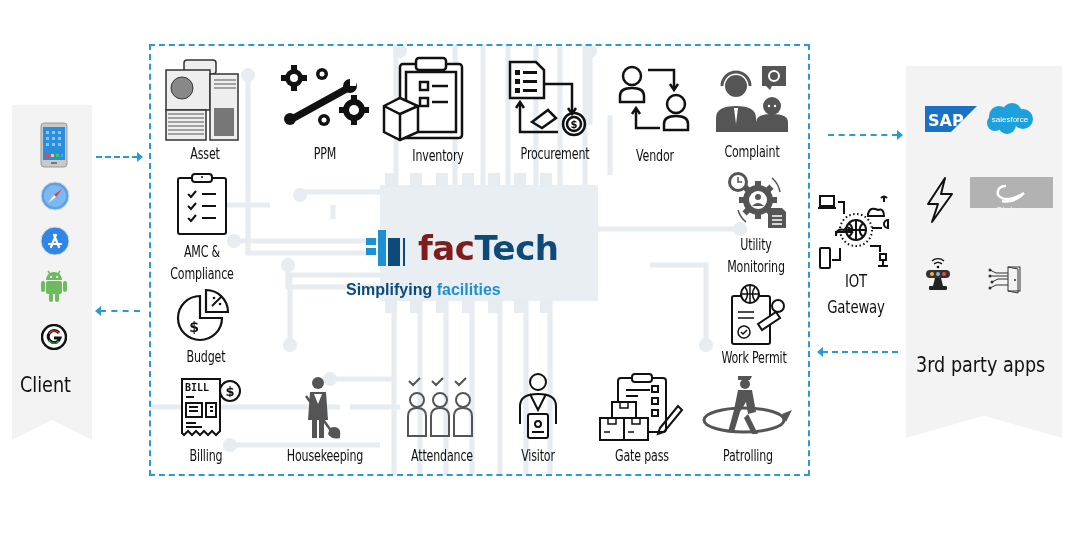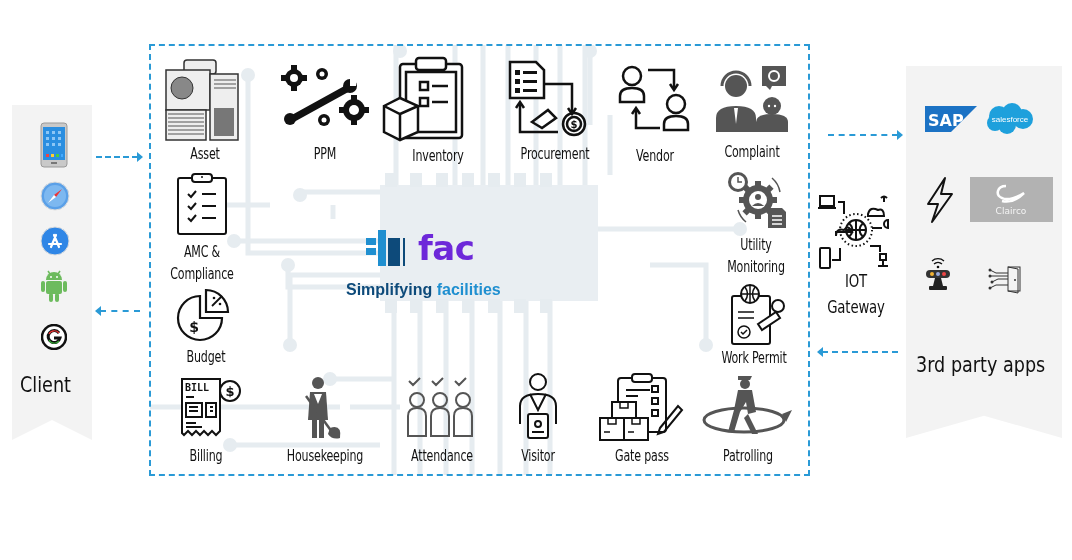--- a/index.html
+++ b/index.html
@@ -165,21 +165,21 @@
       <circle cx="27" cy="11" r="10"></circle>
       <circle cx="38" cy="17" r="10"></circle>
       <circle cx="22" cy="23" r="9"></circle>
       <circle cx="10" cy="21" r="8"></circle>
     </g>
   <text x="25" y="20" text-anchor="middle" font-family="Liberation Sans, sans-serif" font-size="8" fill="#fff">salesforce</text>
 </svg>
 <svg class="icon" style="left:925px; top:176px;" width="30" height="48" viewBox="0 0 30 48">
   <path d="M20 2 L3 28 H13 L7 46 L27 18 H16 Z" fill="none" stroke="#111" stroke-width="2" stroke-linejoin="round"></path>
 </svg>
-<div class="icon" style="left:970px; top:177px; width:83px; height:45px; background:#b2b2b2;text-align:center;">
+<div class="icon" style="left:970px; top:177px; width:83px; height:31px; background:#b2b2b2;text-align:center;">
   <svg width="83" height="45" viewBox="0 0 83 45">
     <path d="M36 9 C27 9 25 18 32 21 C38 24 48 20 54 16 C48 22 40 26 32 24" fill="none" stroke="#fff" stroke-width="2.5"></path>
     <text x="41" y="37" text-anchor="middle" font-family="DejaVu Sans, sans-serif" font-size="9" fill="#f4f4f4">Clairco</text>
   </svg>
 </div>
 <svg class="icon" style="left:924px; top:256px;" width="28" height="36" viewBox="0 0 28 36">
   <path d="M8 5 A9 9 0 0 1 20 5 M10 8 A6 6 0 0 1 18 8" fill="none" stroke="#111" stroke-width="1.3"></path>
   <circle cx="14" cy="11" r="1.3" fill="#111"></circle>
   <rect x="2" y="14" width="24" height="8" rx="4" fill="#333"></rect>
   <circle cx="8" cy="18" r="2" fill="#f2b233"></circle>
@@ -226,21 +226,22 @@
 <div class="lbl" style="left:820px; top:296px; width:72px; font-size:18px;">Gateway</div>
 
 <div class="logo">
   <svg width="40" height="36" viewBox="0 0 40 36">
     <rect x="0" y="8" width="10" height="7" fill="#1f8fd0"></rect>
     <rect x="0" y="18" width="10" height="7" fill="#1f8fd0"></rect>
     <rect x="12" y="0" width="8" height="36" fill="#1f8fd0"></rect>
     <rect x="22" y="8" width="12" height="28" fill="#0d4a7a"></rect>
     <rect x="37" y="8" width="2" height="28" fill="#0d4a7a"></rect>
   </svg>
-  <span class="logo-word" style="color:#6d28d9; margin-left:12px;">fac</span>
+  <span class="logo-word" style="color:#7f1d1d; margin-left:12px;">fac</span>
+  <span class="logo-word" style="color:#0d4a7a;">Tech</span>
 </div>
 <div class="tagline">
   <span>Simplifying</span>
   <span style="color:#1f8fd0;">facilities</span>
 </div>
 
 <svg class="icon" style="left:164px; top:56px;" width="76" height="86" viewBox="0 0 76 86">
   <g stroke="#333" stroke-width="1.5" fill="#eee">
     <rect x="20" y="4" width="32" height="14" rx="3"></rect>
     <rect x="2" y="14" width="44" height="40"></rect>

